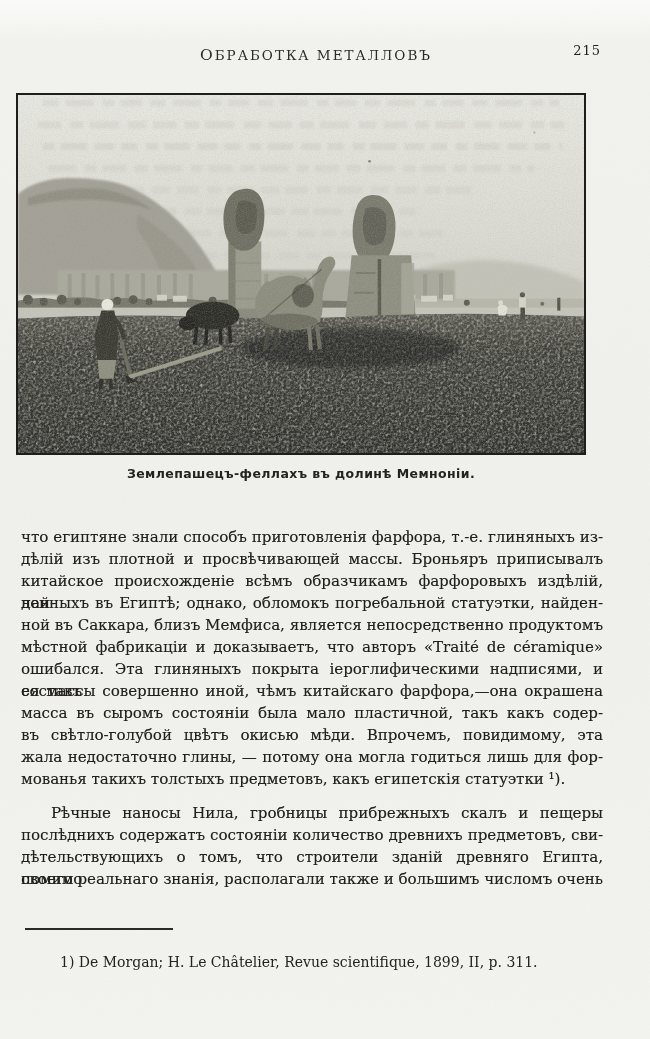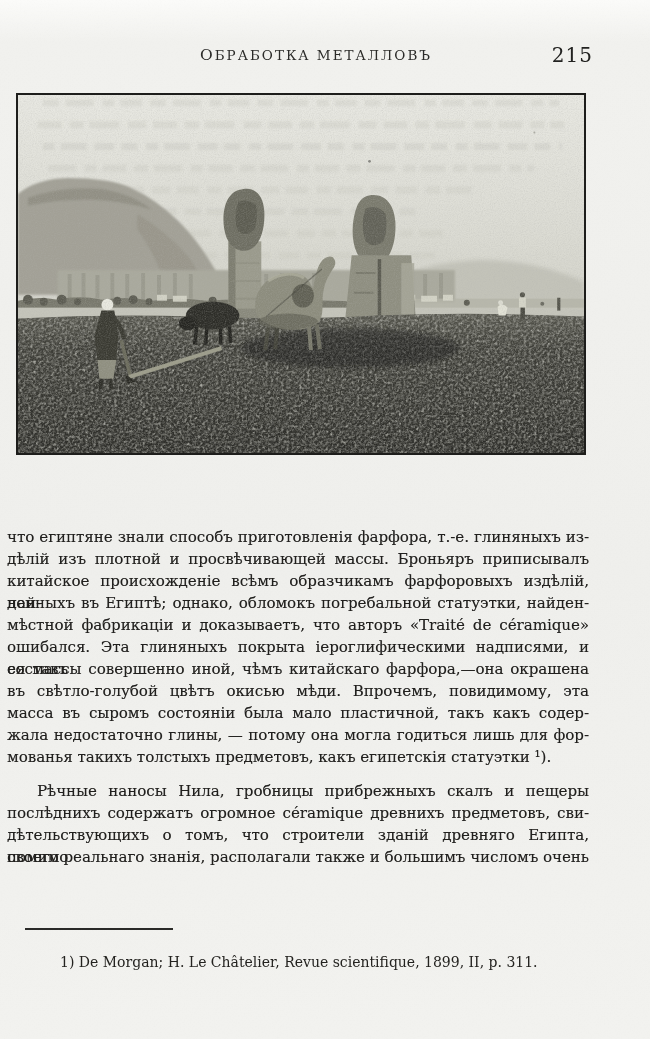--- a/index.html
+++ b/index.html
@@ -15,37 +15,37 @@
   .page-header{
     position:absolute;left:25px;top:46px;width:582px;height:22px;
   }
   .header-title{
     text-align:center;
     font-size:13.5px;letter-spacing:2px;color:#2b2b29;
     font-family:"DejaVu Serif", serif;
   }
   .header-title::first-letter{font-size:15.5px;}
   .page-number{
-    position:absolute;right:14px;top:-3px;
-    font-size:20px;color:#222220;letter-spacing:1px;
+    position:absolute;right:6px;top:-3px;
+    font-size:13px;color:#222220;letter-spacing:1px;
   }
   .figure-frame{
     position:absolute;left:16px;top:93px;width:566px;height:358px;
     border:2px solid #1d1d1b;
     background:#d9d9d2;
   }
   .figure-frame svg{display:block;width:100%;height:100%;}
   .figure-caption{
     position:absolute;left:16px;top:466px;width:570px;
     text-align:center;
     font-family:"DejaVu Sans", sans-serif;
     font-weight:bold;font-size:12.5px;letter-spacing:.4px;color:#222220;
   }
   .body-text{
-    position:absolute;left:7px;top:526px;width:582px;
+    position:absolute;left:21px;top:526px;width:582px;
     font-size:15px;line-height:22px;color:#201f1d;
     text-shadow:0.25px 0 0 rgba(32,31,29,.45);
   }
   .para{margin:0;}
   .para + .para{margin-top:12px;}
   .line{text-align:justify;text-align-last:justify;height:22px;overflow:visible;white-space:normal;}
   .line.last{text-align-last:left;}
   .line.indent{padding-left:30px;}
   .footnote-rule{
     position:absolute;left:25px;top:928px;width:148px;height:2px;background:#2a2a28;
@@ -243,38 +243,40 @@
         <rect x="504.5" y="205" width="7" height="10" fill="#d5d5c8"></rect>
         <rect x="506" y="215" width="4.5" height="12" fill="#4a4a42"></rect>
         <rect x="543" y="205" width="3.2" height="13" fill="#55554c"></rect>
         <circle cx="528" cy="211" r="2" fill="#6a6a60"></circle>
       </g>
 
       <rect x="0" y="0" width="570" height="362" filter="url(#grain)" opacity="0.45"></rect>
     </svg>
   </div>
 
+  <div class="figure-caption">Землепашецъ-феллахъ въ долинѣ Мемноніи.</div>
 
   <div class="body-text">
     <div class="para">
       <div class="line">что египтяне знали способъ приготовленія фарфора, т.-е. глиняныхъ из-</div>
       <div class="line">дѣлій изъ плотной и просвѣчивающей массы. Броньяръ приписывалъ</div>
       <div class="line">китайское происхожденіе всѣмъ образчикамъ фарфоровыхъ издѣлій, най-</div>
       <div class="line">денныхъ въ Египтѣ; однако, обломокъ погребальной статуэтки, найден-</div>
+      <div class="line">ной въ Саккара, близъ Мемфиса, является непосредственно продуктомъ</div>
       <div class="line">мѣстной фабрикаціи и доказываетъ, что авторъ «Traité de céramique»</div>
       <div class="line">ошибался. Эта глиняныхъ покрыта іероглифическими надписями, и составъ</div>
       <div class="line">ея массы совершенно иной, чѣмъ китайскаго фарфора,—она окрашена</div>
+      <div class="line">масса въ сыромъ состояніи была мало пластичной, такъ какъ содер-</div>
       <div class="line">въ свѣтло-голубой цвѣтъ окисью мѣди. Впрочемъ, повидимому, эта</div>
-      <div class="line">масса въ сыромъ состояніи была мало пластичной, такъ какъ содер-</div>
       <div class="line">жала недостаточно глины, — потому она могла годиться лишь для фор-</div>
       <div class="line last">мованья такихъ толстыхъ предметовъ, какъ египетскія статуэтки ¹).</div>
     </div>
     <div class="para">
       <div class="line indent">Рѣчные наносы Нила, гробницы прибрежныхъ скалъ и пещеры</div>
-      <div class="line">послѣднихъ содержатъ огромное céramique древнихъ предметовъ, сви-</div>
+      <div class="line">послѣднихъ содержатъ состояніи количество древнихъ предметовъ, сви-</div>
       <div class="line">дѣтельствующихъ о томъ, что строители зданій древняго Египта, помимо</div>
       <div class="line">своего реальнаго знанія, располагали также и большимъ числомъ очень</div>
     </div>
   </div>
 
   <div class="footnote-rule"></div>
   <div class="footnote">1) De Morgan; H. Le Châtelier, Revue scientifique, 1899, II, p. 311.</div>
 
   <svg class="noise-overlay" viewBox="0 0 650 1039" preserveAspectRatio="none">
     <defs>

